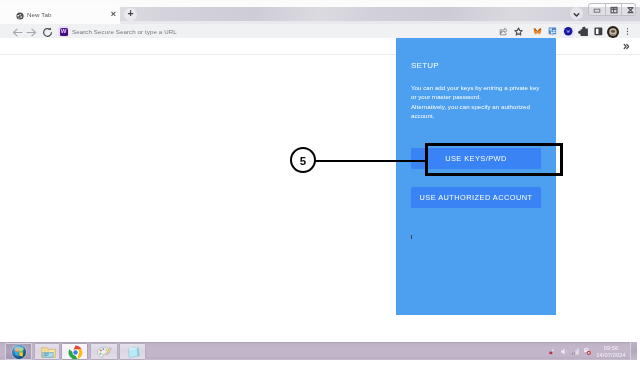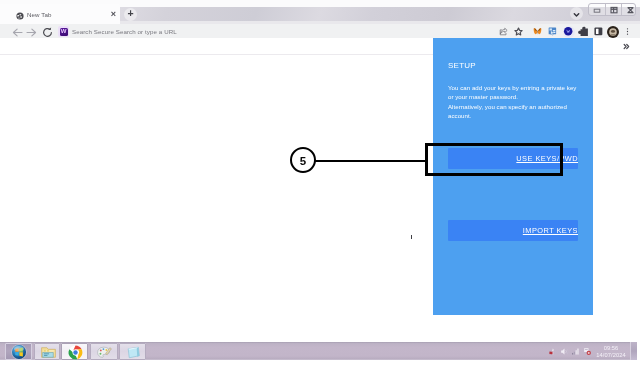--- a/index.html
+++ b/index.html
@@ -53,29 +53,29 @@
   
   .bookbar{position:absolute;left:0;top:38px;width:640px;height:16px;background:#fff;}
   .bookbar-sep{position:absolute;left:0;top:53.5px;width:640px;height:1.2px;background:#eceaee;}
   .bmchev{position:absolute;left:623px;top:42.5px;width:7px;height:7px;z-index:5;line-height:0;}
   .bmchev svg{display:block;}
 
   
   .content{position:absolute;left:0;top:55px;width:640px;height:281px;background:#fff;}
 
   
-  .panel{position:absolute;left:433px;top:38px;width:160px;height:277px;}
+  .panel{position:absolute;left:396px;top:38px;width:160px;height:277px;}
   .panel-title{position:absolute;left:15px;top:23px;font-size:8px;color:#fff;
                letter-spacing:.25px;}
   .panel-body{position:absolute;left:15px;top:44.5px;width:142px;}
   .panel-body div{font-size:6.1px;color:#fff;line-height:9.5px;letter-spacing:.05px;
                   white-space:nowrap;}
   .pbtn{position:absolute;left:15px;width:130px;height:21px;border-radius:1px;}
   .pbtn span{position:absolute;left:0;top:0;width:130px;height:15px;line-height:21px;
-             text-align:right;color:#fff;font-size:7.4px;letter-spacing:.45px;text-decoration:underline;}
+             text-align:center;color:#fff;font-size:7.4px;letter-spacing:.45px;}
 
   .page-caret{position:absolute;left:410.5px;top:234.5px;width:1.6px;height:4px;background:#3f3f45;}
   
   .ann-line{position:absolute;background:#000;}
   .ann-circle{position:absolute;border:2px solid #000;border-radius:50%;background:#fff;box-sizing:border-box;}
   .ann-circle span{position:absolute;left:0;top:1px;width:100%;height:100%;
                    display:flex;align-items:center;justify-content:center;
                    font-size:11.5px;font-weight:bold;color:#0a0a0a;
                    font-family:"Liberation Sans",sans-serif;}
   .ann-box{position:absolute;border:3px solid #000;box-sizing:border-box;}
@@ -232,22 +232,22 @@
     <div class="panel-title">SETUP</div>
     <div class="panel-body">
       <div>You can add your keys by entring a private key</div>
       <div>or your master password.</div>
       <div>Alternatively, you can specify an authorized</div>
       <div>account.</div>
     </div>
     <div class="pbtn" style="top: 110px; background: rgb(58, 131, 244);">
       <span>USE KEYS/PWD</span>
     </div>
-    <div class="pbtn" style="top: 182px; background: rgb(58, 131, 244);">
-      <span>IMPORT KEYS</span>
+    <div class="pbtn" style="top: 149px; background: rgb(58, 131, 244);">
+      <span>USE AUTHORIZED ACCOUNT</span>
     </div>
   </div>
 
   <div class="page-caret"></div>
 
   <div class="ann-line" style="left:315px;top:159.5px;width:113px;height:2.4px"></div>
   <div class="ann-circle" style="left:290px;top:147px;width:26px;height:26px">
     <span>5</span>
   </div>
   <div class="ann-box" style="left:425px;top:143px;width:138px;height:33px"></div>

